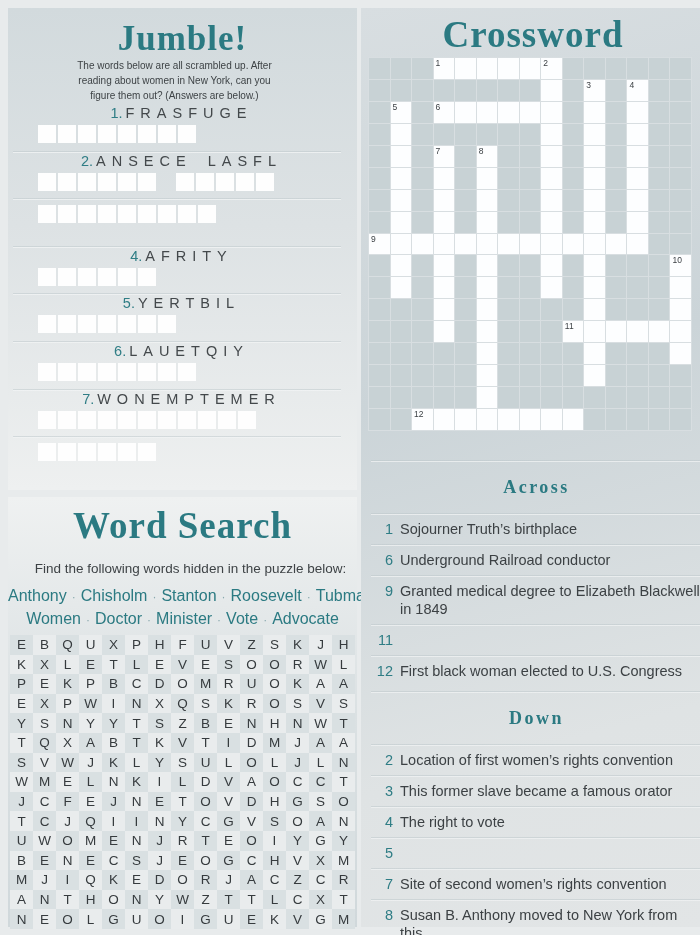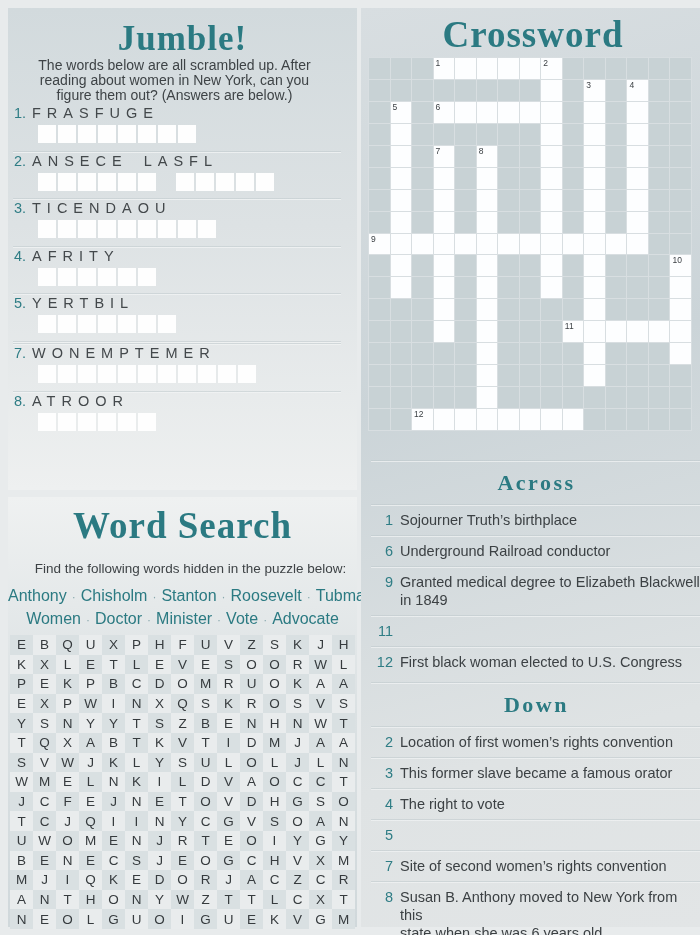--- a/index.html
+++ b/index.html
@@ -13,22 +13,22 @@
   .panel-crossword{left:361px;top:8px;width:344px;height:919px;
      background:linear-gradient(165deg,#d8dee1 0%,#cbd4d8 40%,#dfe3e4 78%,#e2e5e6 100%);}
 
   .big-title{position:absolute;left:0;right:0;margin:1px;text-align:center;
      font-family:"Liberation Serif",serif;font-weight:700;color:#2b7a82;}
   .jumble-title{top:10px;font-size:35px;letter-spacing:1px;}
   .ws-title{top:6px;font-size:37px;letter-spacing:1px;font-family:Liberation Serif, serif;}
   .xw-title{top:4px;font-size:37px;letter-spacing:1px;}
 
   .j-sub{position:absolute;top:50px;left:10px;right:26px;margin:0;text-align:center;
-     font-size:14px;line-height:15px;color:#3e4346;white-space:pre-line;}
-  .j-items{position:absolute;top:97px;left:0;right:11px;}
+     font-size:10px;line-height:15px;color:#3e4346;white-space:pre-line;}
+  .j-items{position:absolute;top:97px;left:0;right:11px;text-align:center;}
   .j-item{height:45.6px;box-sizing:border-box;padding:1px 0 0 6px;}
   .j-sep{height:2px;margin:0 5px;
      background:linear-gradient(to bottom,rgba(140,158,164,.40),rgba(255,255,255,.95));}
   .j-label{font-size:14.5px;line-height:15px;color:#43484b;}
   .j-num{display:inline-block;width:18px;color:#2f7d85;}
   .j-word{letter-spacing:6px;word-spacing:6px;}
   .j-boxes{display:flex;margin:4px 0 0 24px;}
   .j-group{display:flex;gap:2px;}
   .j-group + .j-group{margin-left:20px;}
   .j-box{width:18px;height:18px;background:#fefefe;flex:none;}
@@ -49,22 +49,22 @@
      display:grid;grid-template-columns:repeat(15,1fr);
      grid-template-rows:repeat(17,1fr);gap:1px;background:#d8dee1;
      border:1px solid #d8dee1;box-sizing:border-box;}
   .xw-cell{background:#c8d2d5;position:relative;}
   .xw-cell.white{background:#fdfeff;}
   .xw-num{position:absolute;top:1px;left:2px;font-size:8.5px;line-height:9px;color:#3c4145;}
 
   .clues{position:absolute;left:10px;right:3px;top:452px;}
   .sep{height:2px;
      background:linear-gradient(to bottom,rgba(140,158,164,.40),rgba(255,255,255,.88));}
-  .clue-head{margin:4px;padding:4px 0;text-align:center;
-     font-family:"Liberation Serif",serif;font-weight:700;font-size:22px;
+  .clue-head{margin:11px;padding:4px 0;text-align:center;
+     font-family:"Liberation Serif",serif;font-weight:700;font-size:18px;
      letter-spacing:2.5px;color:#2b7a82;}
   .clue-row{display:flex;padding:5px 0 6px;}
   .clue-num{width:22px;flex:none;text-align:right;color:#2f7d85;
      font-size:14.5px;line-height:18px;}
   .clue-text{padding-left:7px;font-size:14.5px;line-height:18px;color:#3c4144;
      white-space:pre-line;}
   .down-block{margin-top:5px;}
 </style>
 </head>
 <body>
@@ -108,21 +108,20 @@
               <span class="j-box"></span>
               <span class="j-box"></span>
               <span class="j-box"></span>
               <span class="j-box"></span>
               <span class="j-box"></span>
             </span>
           </div>
         </div>
         <div class="j-sep"></div>
         <div class="j-item">
-          <div class="j-label"><span class="j-num">3.</span><span class="j-word">TICENDAOU</span></div>
           <div class="j-boxes">
             <span class="j-group">
               <span class="j-box"></span>
               <span class="j-box"></span>
               <span class="j-box"></span>
               <span class="j-box"></span>
               <span class="j-box"></span>
               <span class="j-box"></span>
               <span class="j-box"></span>
               <span class="j-box"></span>
@@ -153,20 +152,35 @@
               <span class="j-box"></span>
               <span class="j-box"></span>
               <span class="j-box"></span>
               <span class="j-box"></span>
               <span class="j-box"></span>
               <span class="j-box"></span>
             </span>
           </div>
         </div>
         <div class="j-sep"></div>
+        <div class="j-item">
+          <div class="j-label"><span class="j-num">6.</span><span class="j-word">LAUETQIY</span></div>
+          <div class="j-boxes">
+            <span class="j-group">
+              <span class="j-box"></span>
+              <span class="j-box"></span>
+              <span class="j-box"></span>
+              <span class="j-box"></span>
+              <span class="j-box"></span>
+              <span class="j-box"></span>
+              <span class="j-box"></span>
+              <span class="j-box"></span>
+            </span>
+          </div>
+        </div>
         <div class="j-sep"></div>
         <div class="j-item">
           <div class="j-label"><span class="j-num">7.</span><span class="j-word">WONEMPTEMER</span></div>
           <div class="j-boxes">
             <span class="j-group">
               <span class="j-box"></span>
               <span class="j-box"></span>
               <span class="j-box"></span>
               <span class="j-box"></span>
               <span class="j-box"></span>
@@ -174,21 +188,20 @@
               <span class="j-box"></span>
               <span class="j-box"></span>
               <span class="j-box"></span>
               <span class="j-box"></span>
               <span class="j-box"></span>
             </span>
           </div>
         </div>
         <div class="j-sep"></div>
         <div class="j-item">
-          <div class="j-label"><span class="j-num">8.</span><span class="j-word">ATROOR</span></div>
           <div class="j-boxes">
             <span class="j-group">
               <span class="j-box"></span>
               <span class="j-box"></span>
               <span class="j-box"></span>
               <span class="j-box"></span>
               <span class="j-box"></span>
               <span class="j-box"></span>
             </span>
           </div>

